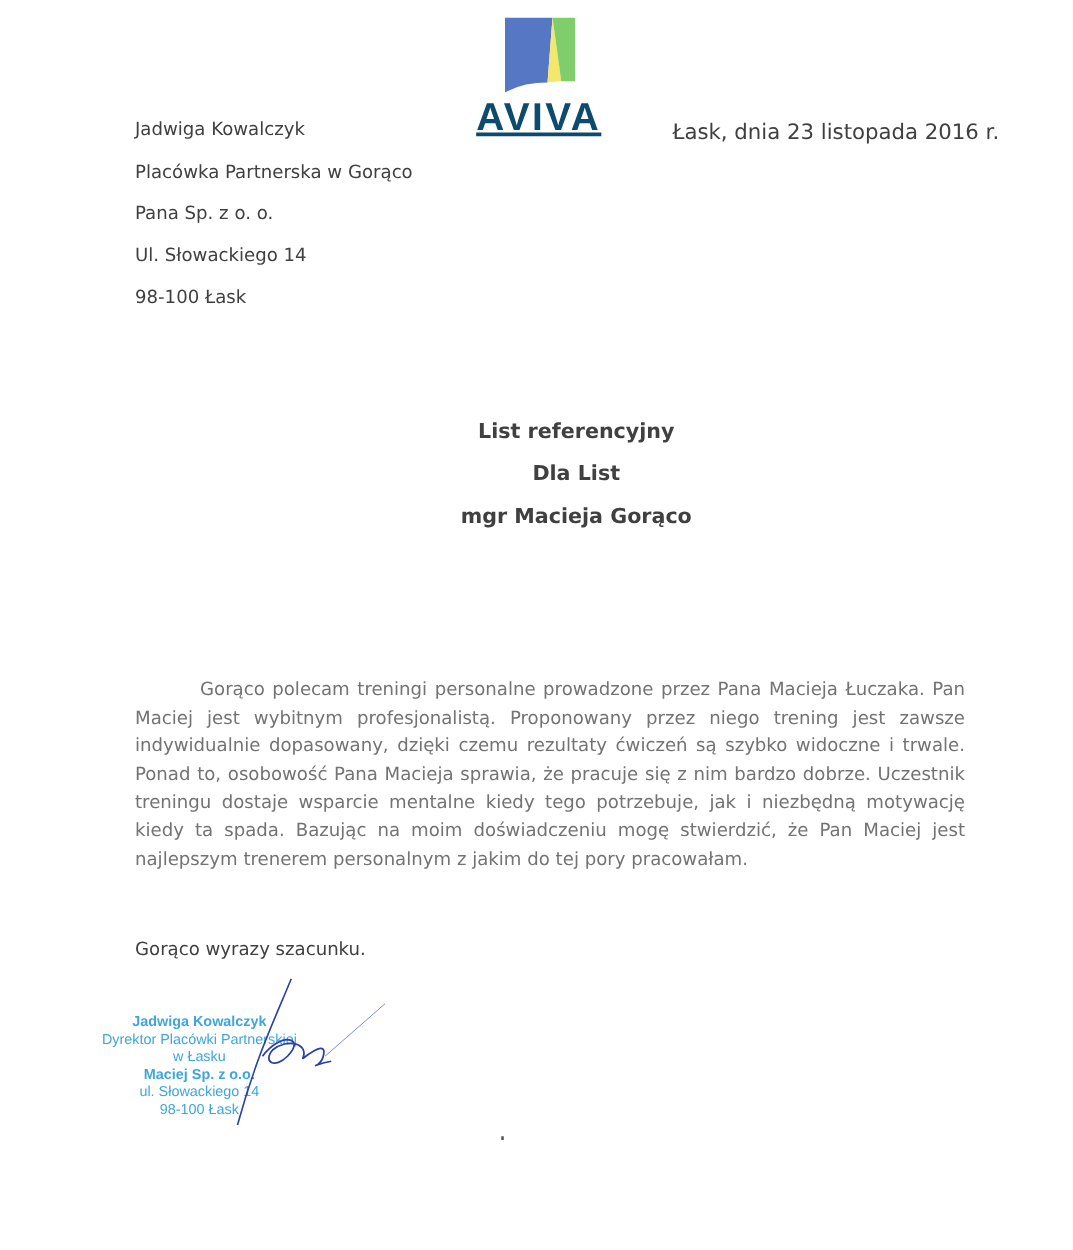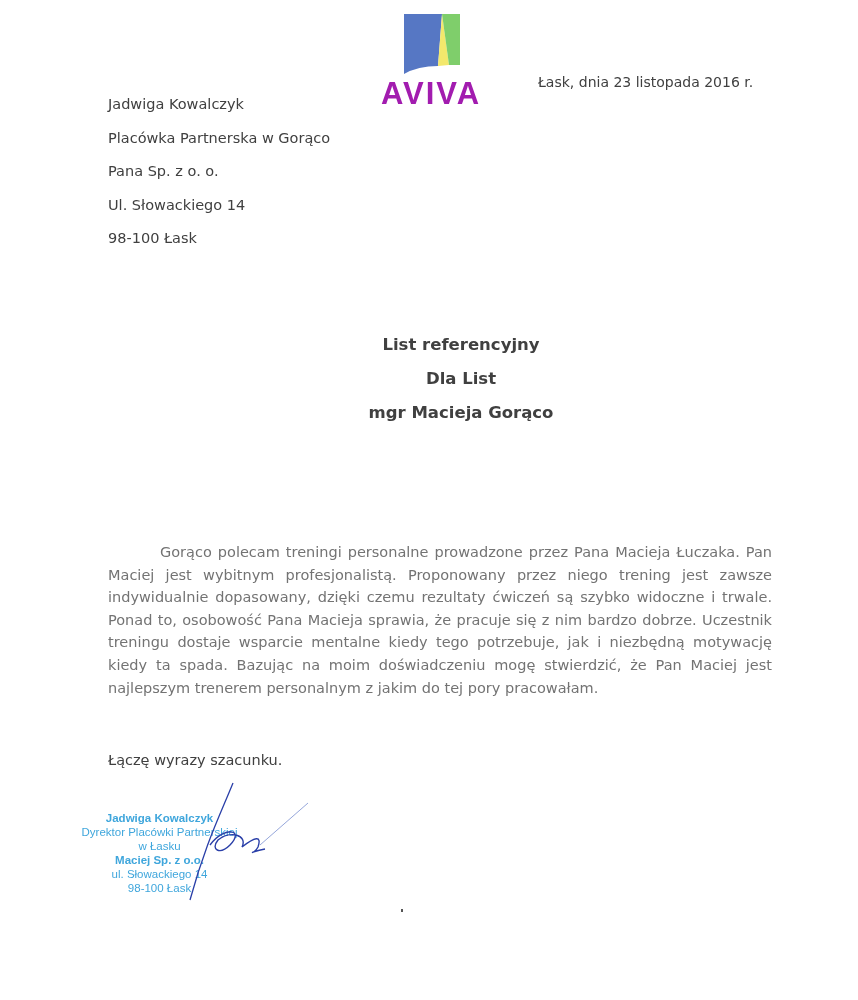--- a/index.html
+++ b/index.html
@@ -11,30 +11,30 @@
       font-family: "DejaVu Sans", "Liberation Sans", sans-serif;
       color: #3a3a3a;
     }
     .logo {
       position: absolute; left: 366px; top: 14px; width: 130px; height: 95px;
     }
     .logo-mark { position: absolute; left: 38px; top: 0; width: 56px; height: 60px; }
     .logo-text {
       position: absolute; left: 0; top: 62px; width: 130px; text-align: center;
       font-family: "Liberation Sans", sans-serif; font-weight: bold;
-      font-size: 31px; letter-spacing: 2px; color: #a21caf;
+      font-size: 31px; letter-spacing: 2px; color: #0c4a6e; text-decoration: underline;
     }
     .sender {
       position: absolute; left: 108px; top: 88px;
       font-size: 14.5px; line-height: 33.5px; color: #404040;
     }
     .sender div { white-space: nowrap; }
     .date {
-      position: absolute; left: 538px; top: 72px;
-      font-size: 14px; line-height: 20px; color: #404040; white-space: nowrap;
+      position: absolute; left: 538px; top: 96px;
+      font-size: 17px; line-height: 20px; color: #404040; white-space: nowrap;
     }
     .titles {
       position: absolute; left: 0; width: 858px; top: 328px; text-align: center;
       font-weight: bold; font-size: 16.5px; line-height: 34px; color: #404040; margin-left: 32px;
     }
     .body-text {
       position: absolute; left: 108px; top: 541px; width: 664px;
       font-size: 14.5px; line-height: 22.6px; color: #737373;
       text-align: justify; text-indent: 52px;
     }
@@ -78,21 +78,21 @@
 <div class="date">Łask, dnia 23 listopada 2016 r.</div>
 
 <div class="titles">
   <div>List referencyjny</div>
   <div>Dla List</div>
   <div>mgr Macieja Gorąco</div>
 </div>
 
 <div class="body-text">Gorąco polecam treningi personalne prowadzone przez Pana Macieja Łuczaka. Pan Maciej jest wybitnym profesjonalistą. Proponowany przez niego trening jest zawsze indywidualnie dopasowany, dzięki czemu rezultaty ćwiczeń są szybko widoczne i trwale. Ponad to, osobowość Pana Macieja sprawia, że pracuje się z nim bardzo dobrze. Uczestnik treningu dostaje wsparcie mentalne kiedy tego potrzebuje, jak i niezbędną motywację kiedy ta spada.  Bazując na moim doświadczeniu mogę stwierdzić, że Pan Maciej jest najlepszym trenerem personalnym z jakim do tej pory pracowałam.</div>
 
-<div class="closing">Łączę wyrazy szacunku.</div>
+<div class="closing">Gorąco wyrazy szacunku.</div>
 
 <div class="stamp">
   <div class="b">Jadwiga Kowalczyk</div>
   <div>Dyrektor Placówki Partnerskiej</div>
   <div>w Łasku</div>
   <div class="b">Maciej Sp. z o.o.</div>
   <div>ul. Słowackiego 14</div>
   <div>98-100 Łask</div>
 </div>
 

